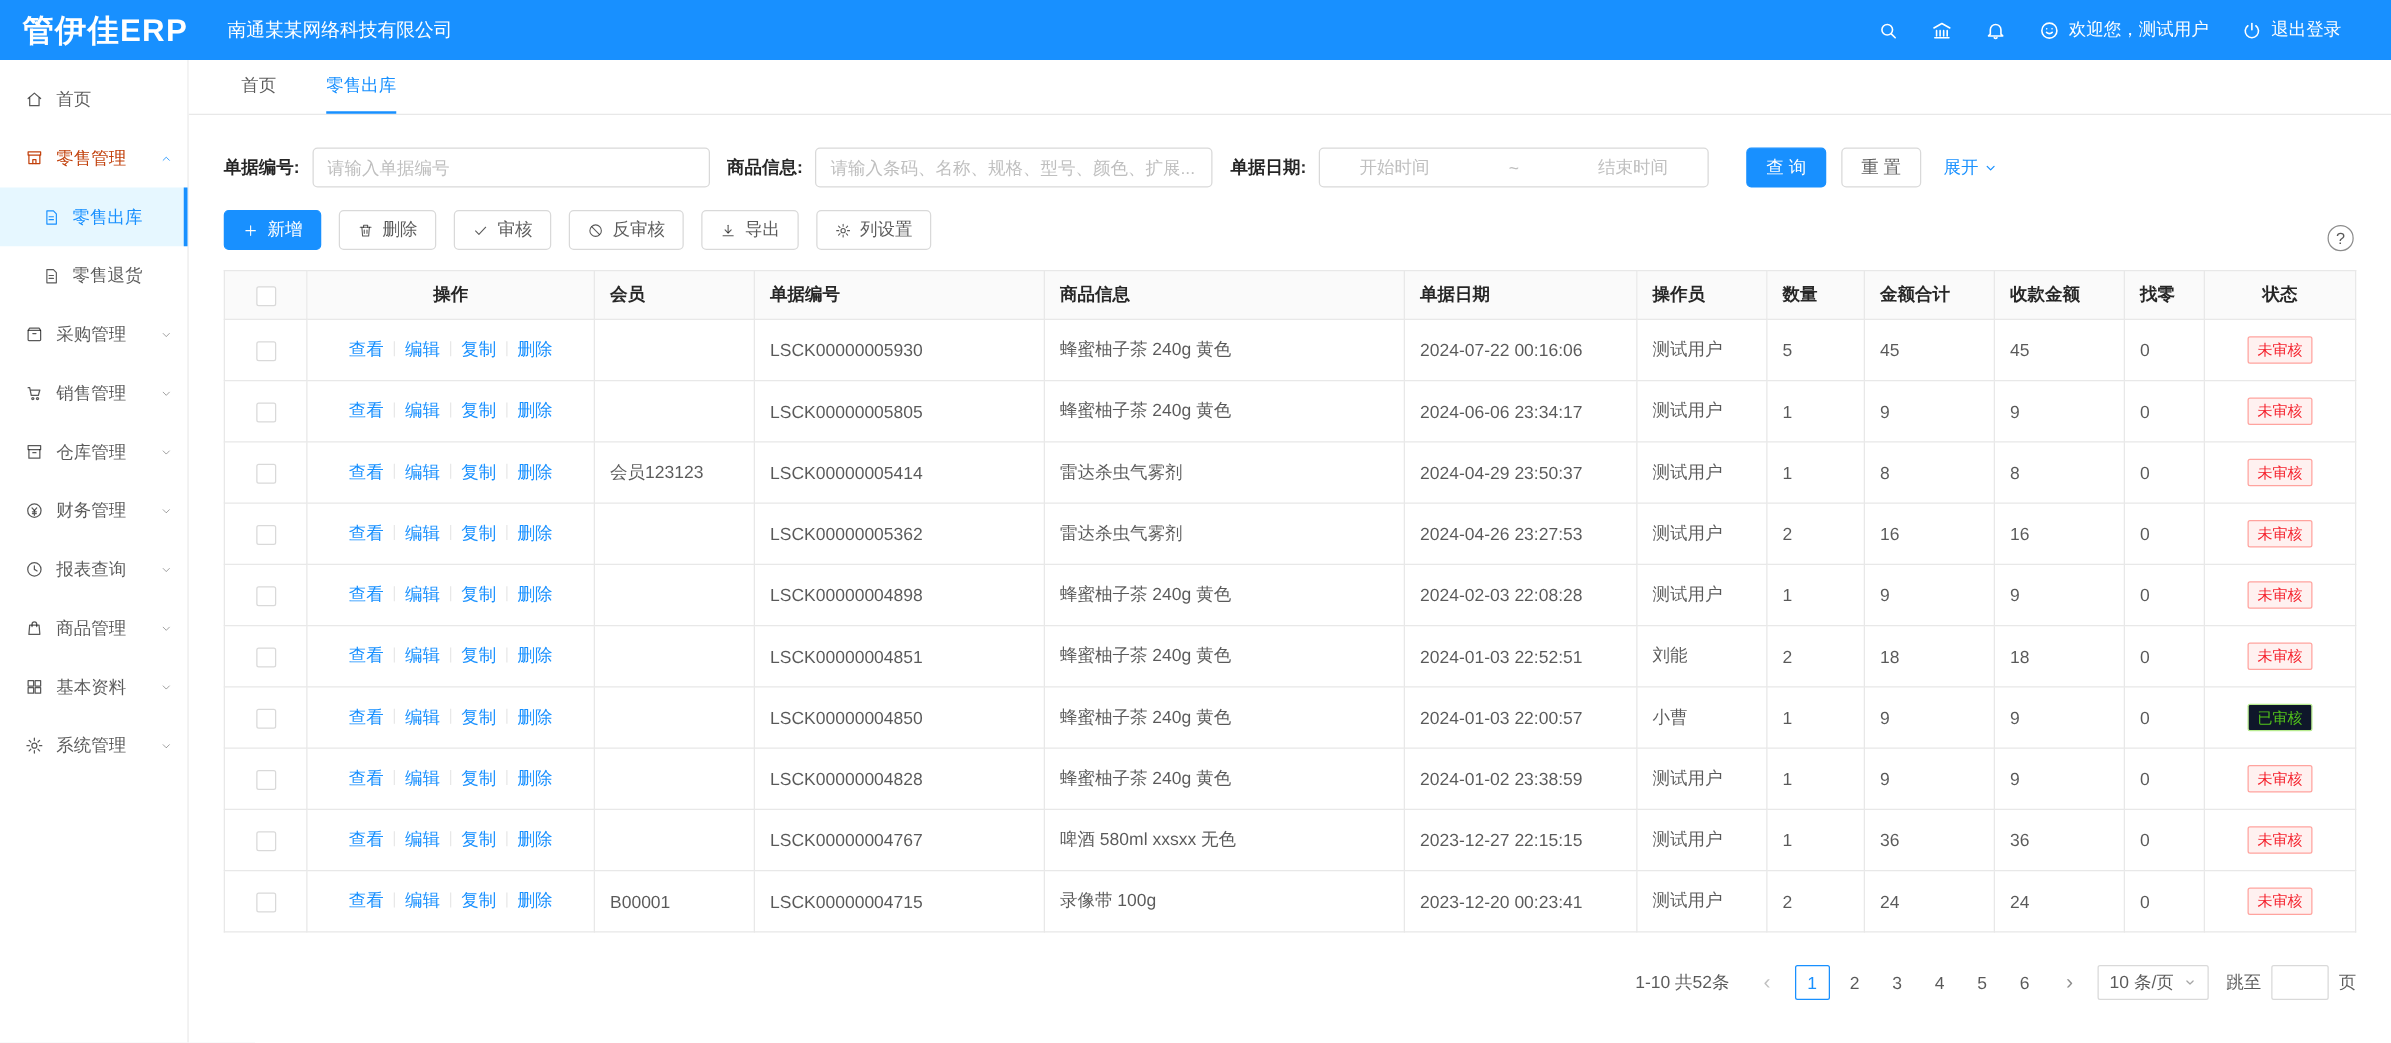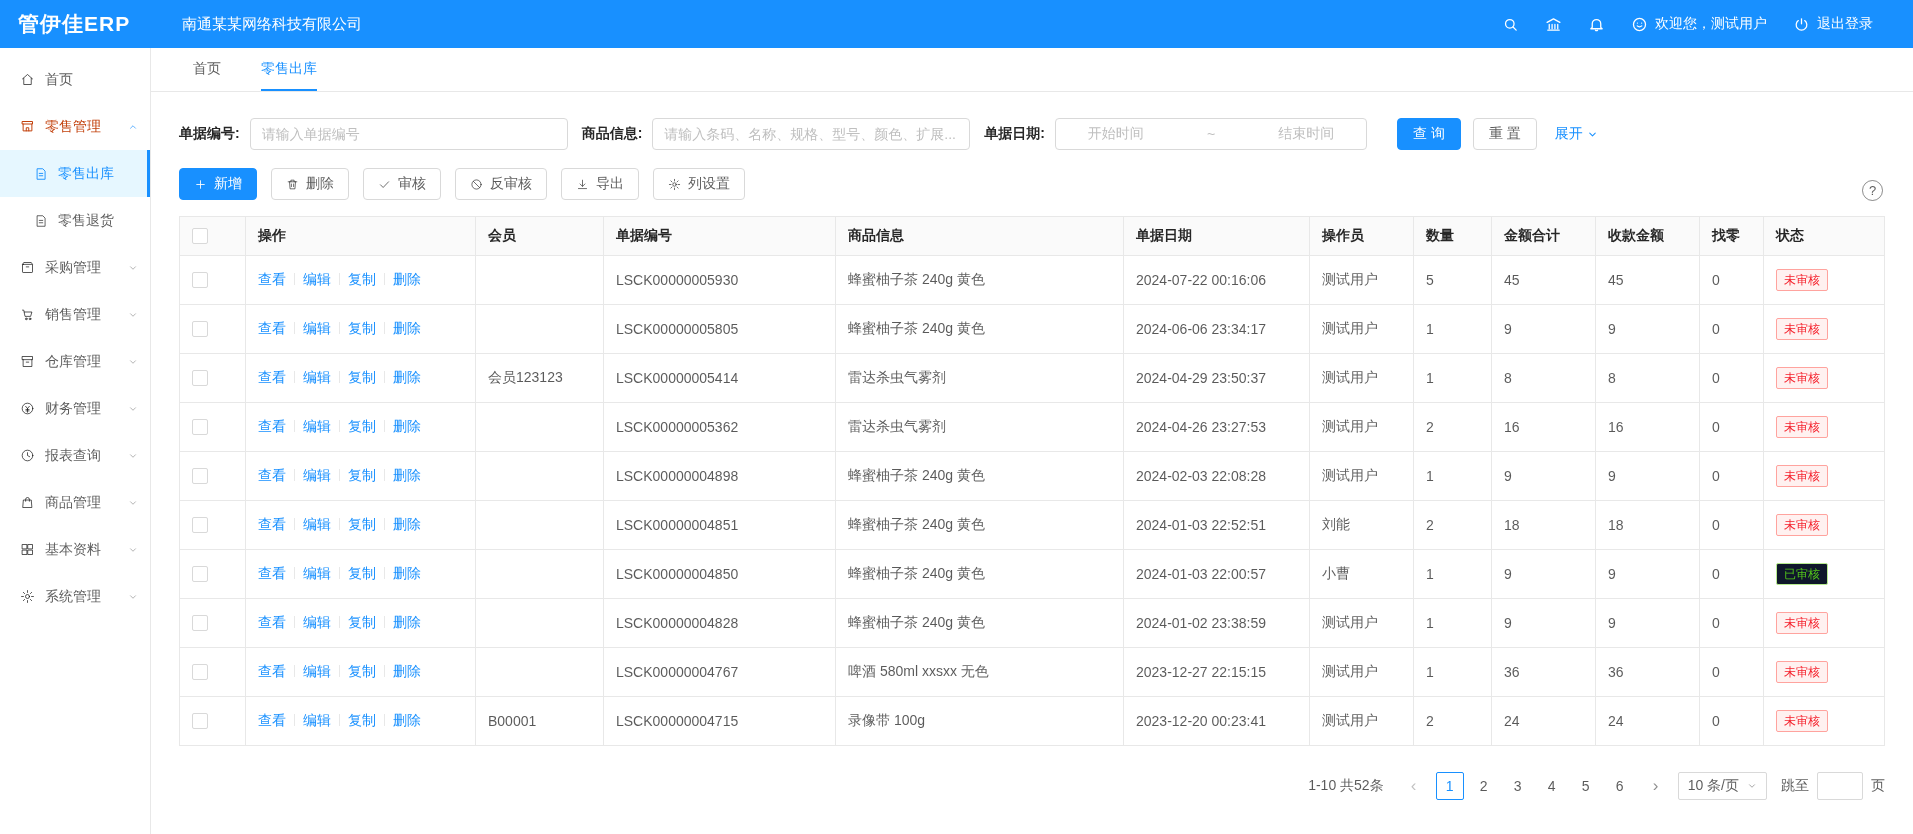--- a/index.html
+++ b/index.html
@@ -1,21 +1,21 @@
 <!DOCTYPE html>
 <html><head>
 <meta charset="utf-8">
 <style>
   * { box-sizing: border-box; margin: 0; padding: 0; }
   html,body { width:1913px; height:834px; overflow:hidden; }
   body { font-family:"Liberation Sans","DejaVu Sans",sans-serif; font-size:14px; color:rgba(0,0,0,.65); background:#f0f2f5; }
 
   
   .topbar { height:48px; background:#1890ff; display:flex; align-items:center; color:#fff; padding:0 40px 0 18px; }
-  .logo { font-size:21px; font-weight:bold; letter-spacing:1px; width:142px; }
+  .logo { font-size:25px; font-weight:bold; letter-spacing:1px; width:142px; }
   .company { font-size:15px; margin-left:22px;text-align:right; }
   .top-right { margin-left:auto; display:flex; align-items:center; gap:26px; }
   .top-icon { display:flex; align-items:center; cursor:pointer; }
   .top-user { display:flex; align-items:center; gap:7px; cursor:pointer; font-size:14px; white-space:nowrap; }
 
   
   .layout { display:flex; height:786px;border-radius:19px; }
   .sidebar { width:151px; background:#fff; border-right:1px solid #e8e8e8; padding-top:8px; flex:none; }
   .menu-item { height:47px; display:flex; align-items:center; padding:0 12px 0 20px; cursor:pointer; color:rgba(0,0,0,.65); }
   .menu-item .mi-label { margin-left:10px; white-space:nowrap; }
@@ -51,21 +51,21 @@
   .toolbar { display:flex; align-items:center; gap:14px; margin-top:18px;font-family:Liberation Mono, monospace; }
   .tbtn { height:32px; padding:0 14px; border-radius:4px; border:1px solid #d9d9d9; background:#fff; color:rgba(0,0,0,.65); font-size:14px; font-family:inherit; cursor:pointer; display:flex; align-items:center; gap:7px; white-space:nowrap; }
   .tbtn.primary { background:#1890ff; border-color:#1890ff; color:#fff; }
   .help { position:absolute; right:30px; top:88px; width:21px; height:21px; border:1px solid rgba(0,0,0,.45); border-radius:50%; display:flex; align-items:center; justify-content:center; font-size:13px; color:rgba(0,0,0,.65); cursor:pointer; }
 
   
   table { width:100%; border-collapse:collapse; table-layout:fixed; margin-top:16px; }
   th, td { border:1px solid #e8e8e8; font-size:14px; text-align:left; padding:10px 12px; overflow:hidden; white-space:nowrap; text-overflow:ellipsis; }
   th { background:#fafafa; color:rgba(0,0,0,.85); font-weight:bold; }
   td { color:rgba(0,0,0,.65); padding:13px 12px; }
-  .center { text-align:left;font-family:Liberation Serif, serif; }
+  .center { text-align:center; }
   .checkbox { display:inline-block; width:16px; height:16px; border:1px solid #d9d9d9; border-radius:2px; background:#fff; vertical-align:middle; cursor:pointer; }
   .op-link { color:#1890ff; text-decoration:none; cursor:pointer; }
   .vsep { display:inline-block; width:1px; height:12px; background:#e8e8e8; margin:0 8px; vertical-align:-1px; }
   .tag { display:inline-block; padding:0 7px; font-size:12px; line-height:20px; border-radius:2px; border:1px solid; }
   .tag-red { color:#f5222d; background:#fff1f0; border-color:#ffa39e; }
   .tag-green { color:#52c41a; background:#0f172a; border-color:#b7eb8f; }
 
   
   .pagination { display:flex; justify-content:flex-end; align-items:center; margin-top:26px; gap:8px; font-size:14px; color:rgba(0,0,0,.65); }
   .pg-total { margin-right:8px; }

